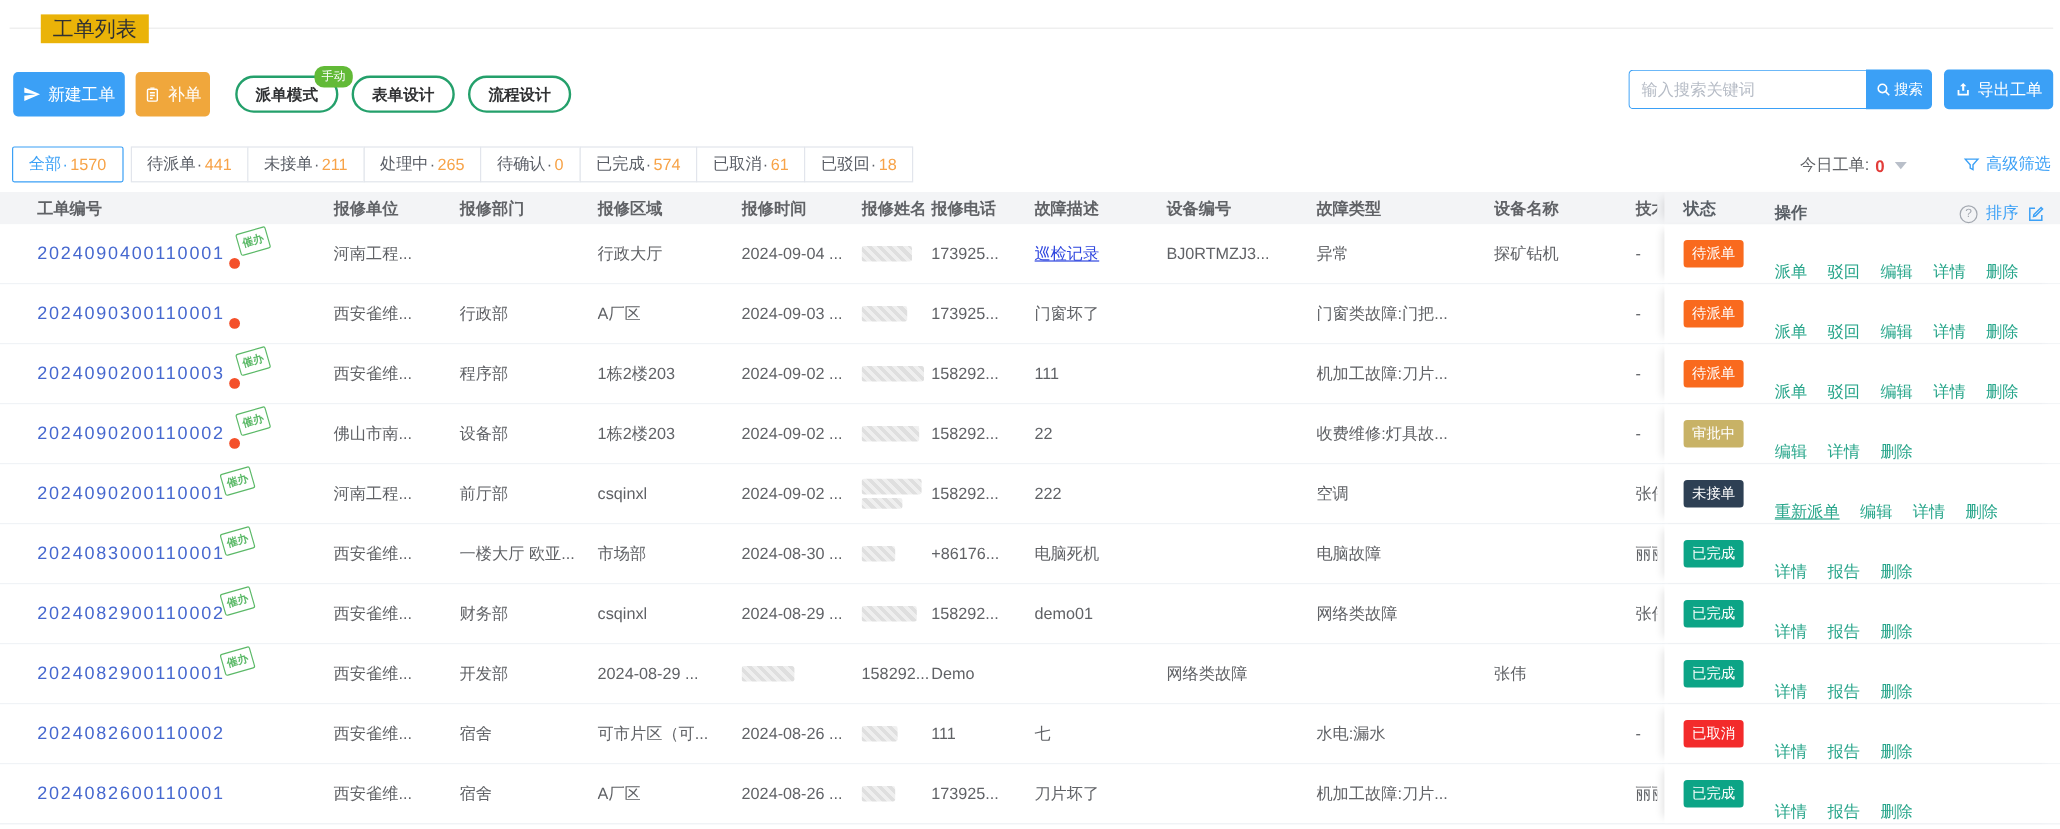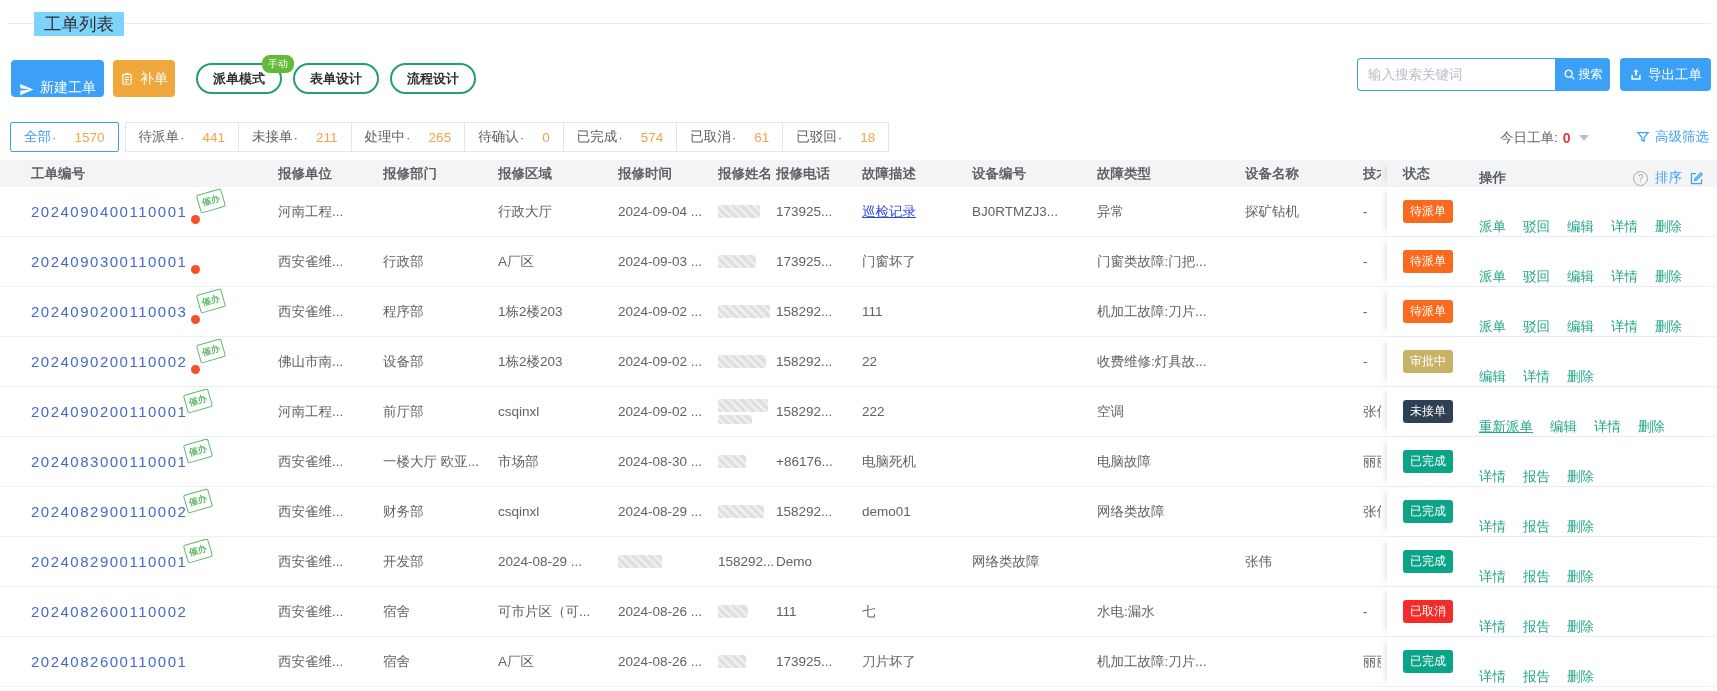--- a/index.html
+++ b/index.html
@@ -3,43 +3,43 @@
 <meta charset="utf-8">
 <style>
 * { margin:0; padding:0; box-sizing:border-box; }
 html,body { background:#fff; }
 body { font-family:"Liberation Sans","DejaVu Sans",sans-serif; }
 .page { position:relative; width:1717px; height:691px; background:#fff; overflow:hidden; }
 
 
 .title-row { position:absolute; top:10px; left:0; right:0; height:26px; }
 .title-line { position:absolute; top:13px; left:8px; right:6px; border-top:1px solid #ececec; }
-.title-text { position:absolute; left:34px; top:2px; background:#7dd3fc; padding:0 10px; font-size:17.5px; color:#303133; font-weight:500; }
+.title-text { position:absolute; left:34px; top:2px; background:#eab308; padding:0 10px; font-size:17.5px; color:#303133; font-weight:500; }
 
 
 .btn { border:none; cursor:pointer; display:flex; align-items:center; justify-content:center; gap:6px; color:#fff; font-size:14px; border-radius:4px; font-family:inherit; }
 .btn svg { flex:0 0 auto; }
-.btn-new { position:absolute; left:11px; top:60px; width:93px; height:37px; background:var(--primary-blue,#3ba0f6);align-items:flex-end; }
+.btn-new { position:absolute; left:11px; top:60px; width:93px; height:37px; background:var(--primary-blue,#3ba0f6); }
 .btn-supp { position:absolute; left:113px; top:60px; width:62px; height:37px; background:var(--orange-btn,#f0a73c); }
 .pills { position:absolute; left:196px; top:63px; display:flex; gap:11px; }
 .pill { position:relative; height:31px; padding:0 15px; border:2px solid var(--pill-border,#24a06b); border-radius:16px; background:#fff; font-size:13px; color:#303133; font-weight:600; display:flex; align-items:center; cursor:pointer; font-family:inherit; }
 .manual-badge { position:absolute; top:-10px; right:-14px; background:var(--manual-badge,#62ba37); color:#fff; font-size:10px; font-weight:400; padding:2px 6px; border-radius:8px; }
 
 
 .search-wrap { position:absolute; left:1357px; top:58px; display:flex; height:33px; }
 .search-input { width:198px; height:33px; border:1px solid var(--primary-blue,#3ba0f6); border-right:none; border-radius:4px 0 0 4px; padding:0 10px; font-size:13.5px; color:#333; outline:none; font-family:inherit; }
 .search-input::placeholder { color:#b6bcc6; }
 .btn-search { width:55px; height:33px; background:var(--primary-blue,#3ba0f6); border-radius:0 4px 4px 0; font-size:12px; gap:3px; }
 .btn-export { position:absolute; left:1620px; top:58px; width:91px; height:33px; background:var(--primary-blue,#3ba0f6); font-size:13.5px; gap:5px; }
 
 
 .tabs { position:absolute; left:11px; top:122px; display:flex; }
 .tab { height:30px; padding:0 13px; border:1px solid #e2e5ec; margin-left:-1px; background:#fff; display:flex; align-items:center; font-size:13.5px; color:#5a5e66; cursor:pointer; white-space:nowrap;text-align:right; }
 .tab.active { border-color:var(--primary-blue,#3ba0f6); color:var(--primary-blue,#3ba0f6); z-index:2; margin-right:7px; border-radius:2px; }
-.tab-count { color:var(--tab-count,#f7a348); margin-left:17px; }
+.tab-count { color:var(--tab-count,#f7a348); margin-left:1px; }
 .tab-sep { margin:0 1px; }
 
 .today { position:absolute; left:1500px; top:129px; display:flex; align-items:center; gap:5px; font-size:13.5px; color:#606266; }
 .today b { color:var(--today-red,#e23c39); font-size:14px; }
 .caret { width:0; height:0; border-left:5px solid transparent; border-right:5px solid transparent; border-top:6px solid #b9bfc9; margin-left:3px; }
 .adv { position:absolute; left:1636px; top:128px; display:flex; align-items:center; gap:5px; font-size:13.5px; color:var(--primary-blue,#3ba0f6); cursor:pointer; }
 
 
 .table { position:absolute; left:0; top:160px; width:1717px; }
 .thead { display:flex; height:27px; background:#f3f4f6; color:#595f66; font-size:13.5px; font-weight:700; align-items:center; }

